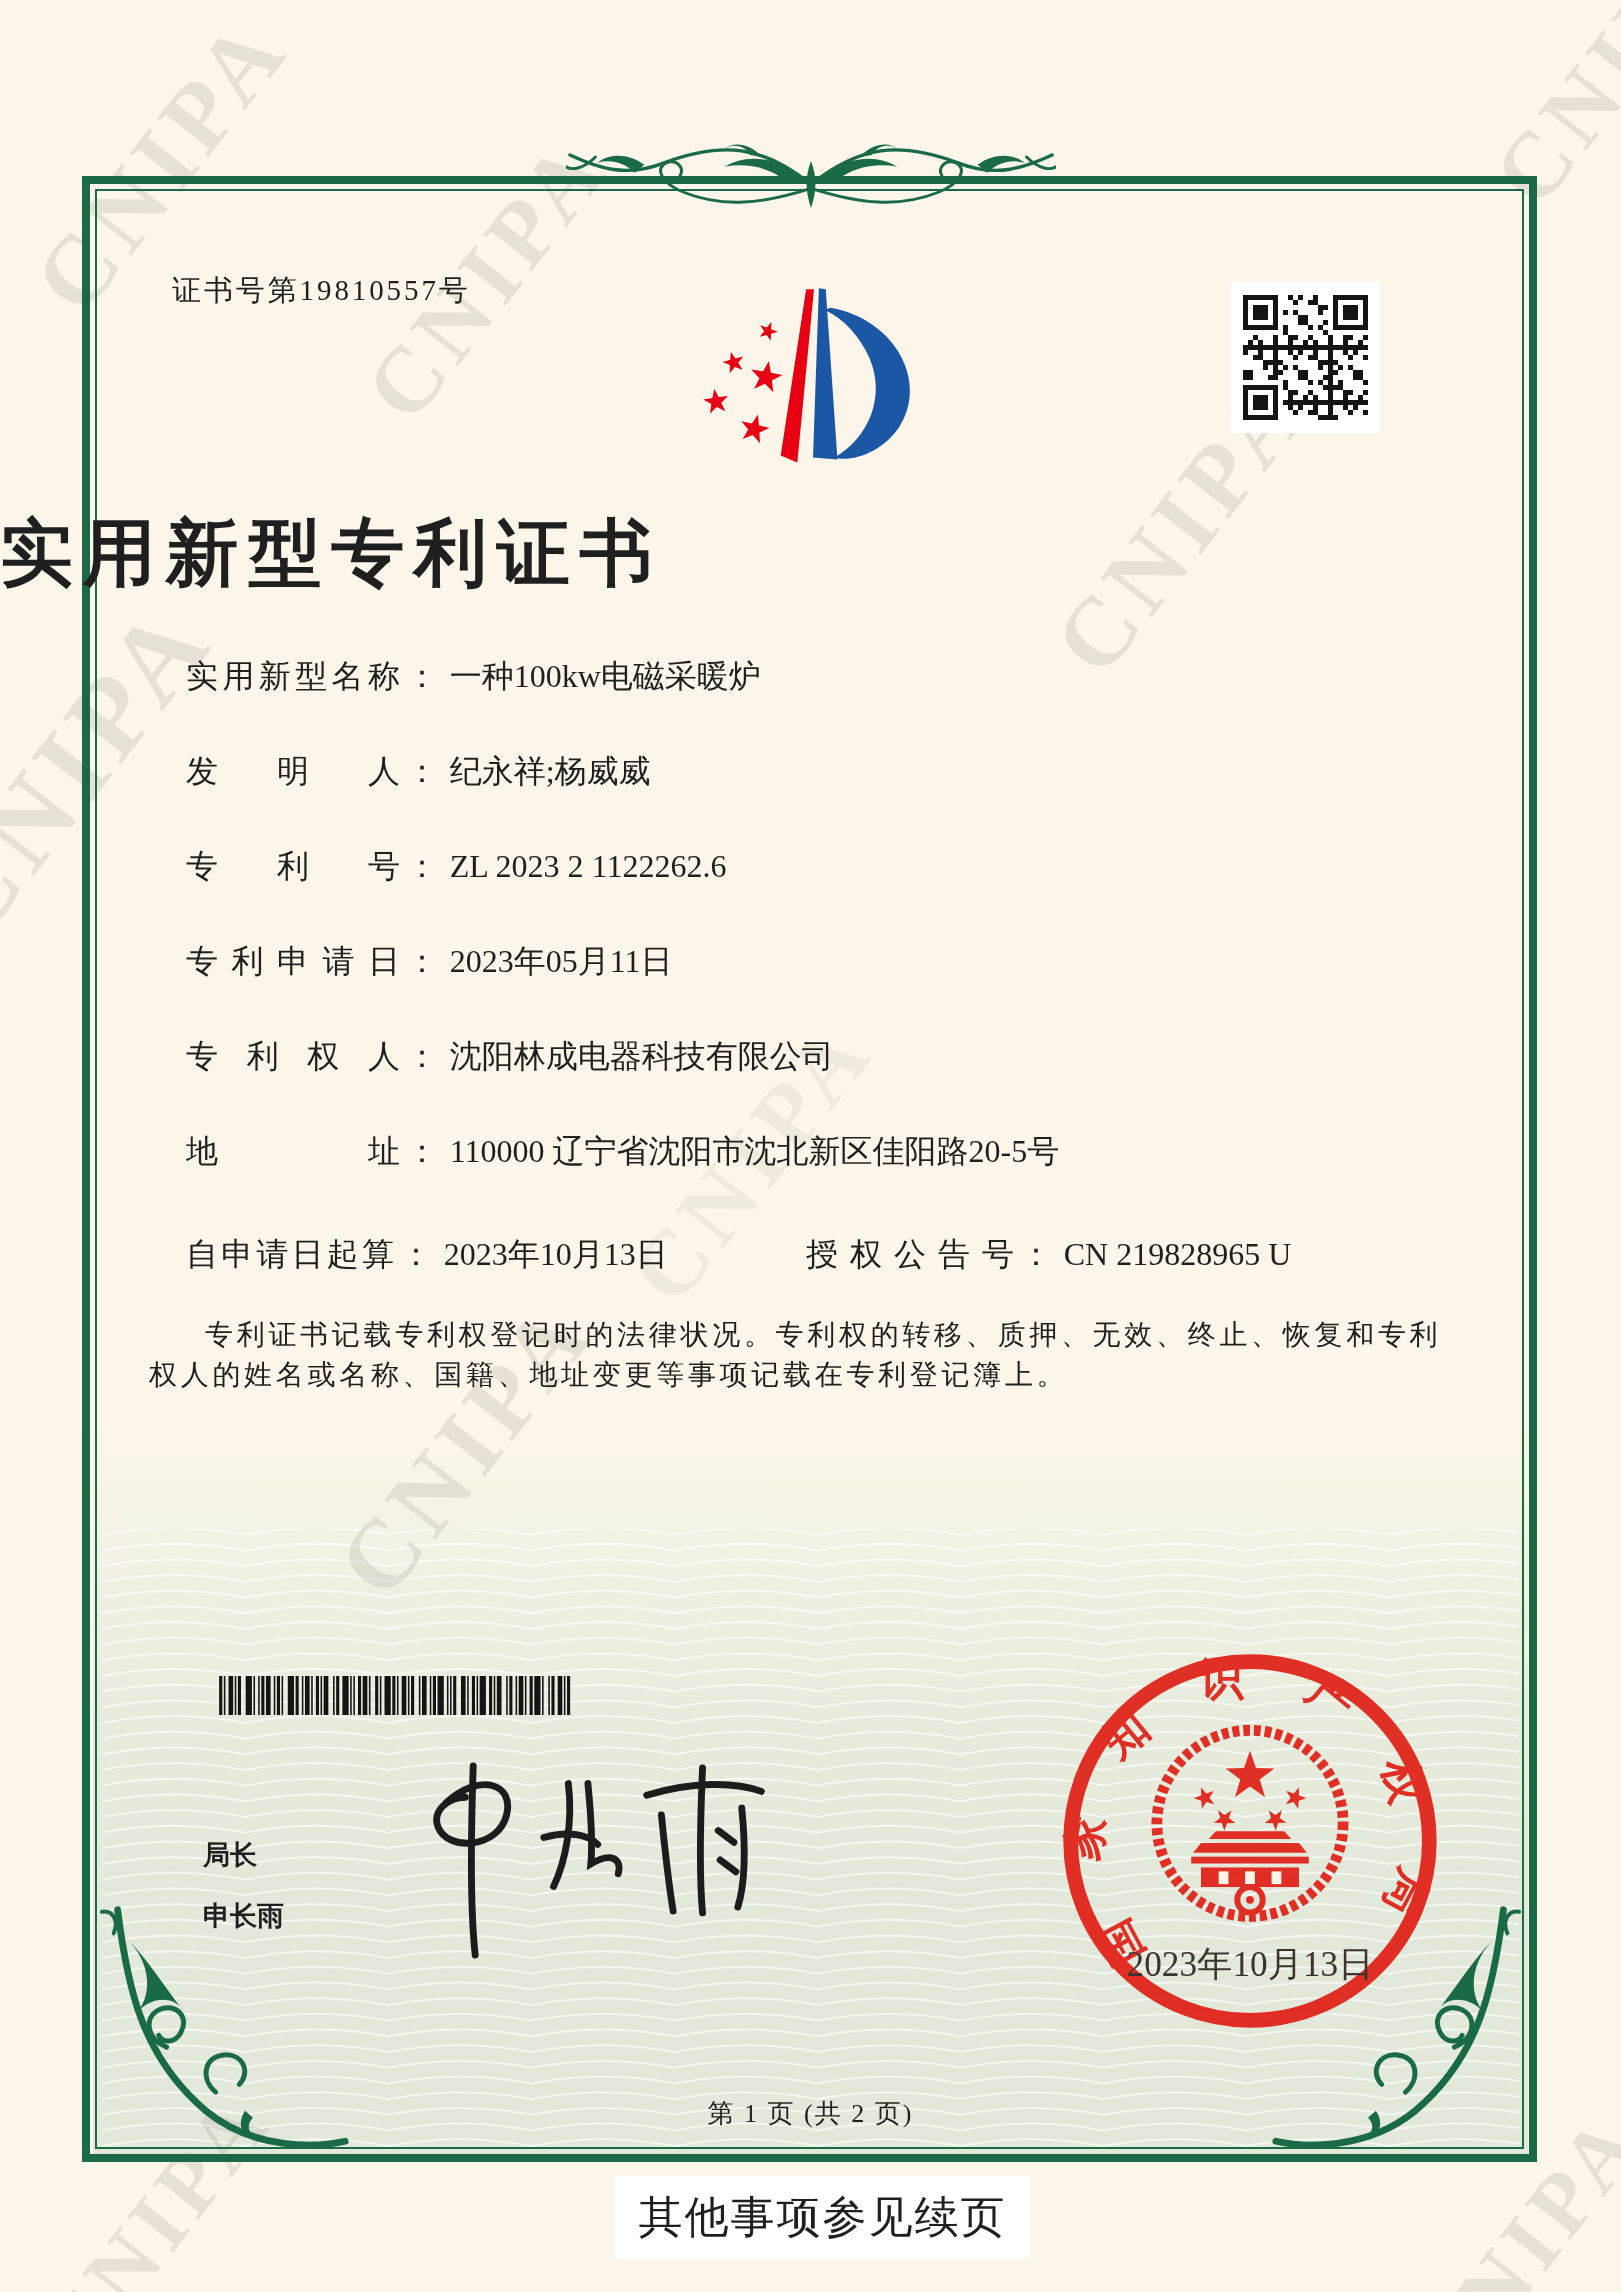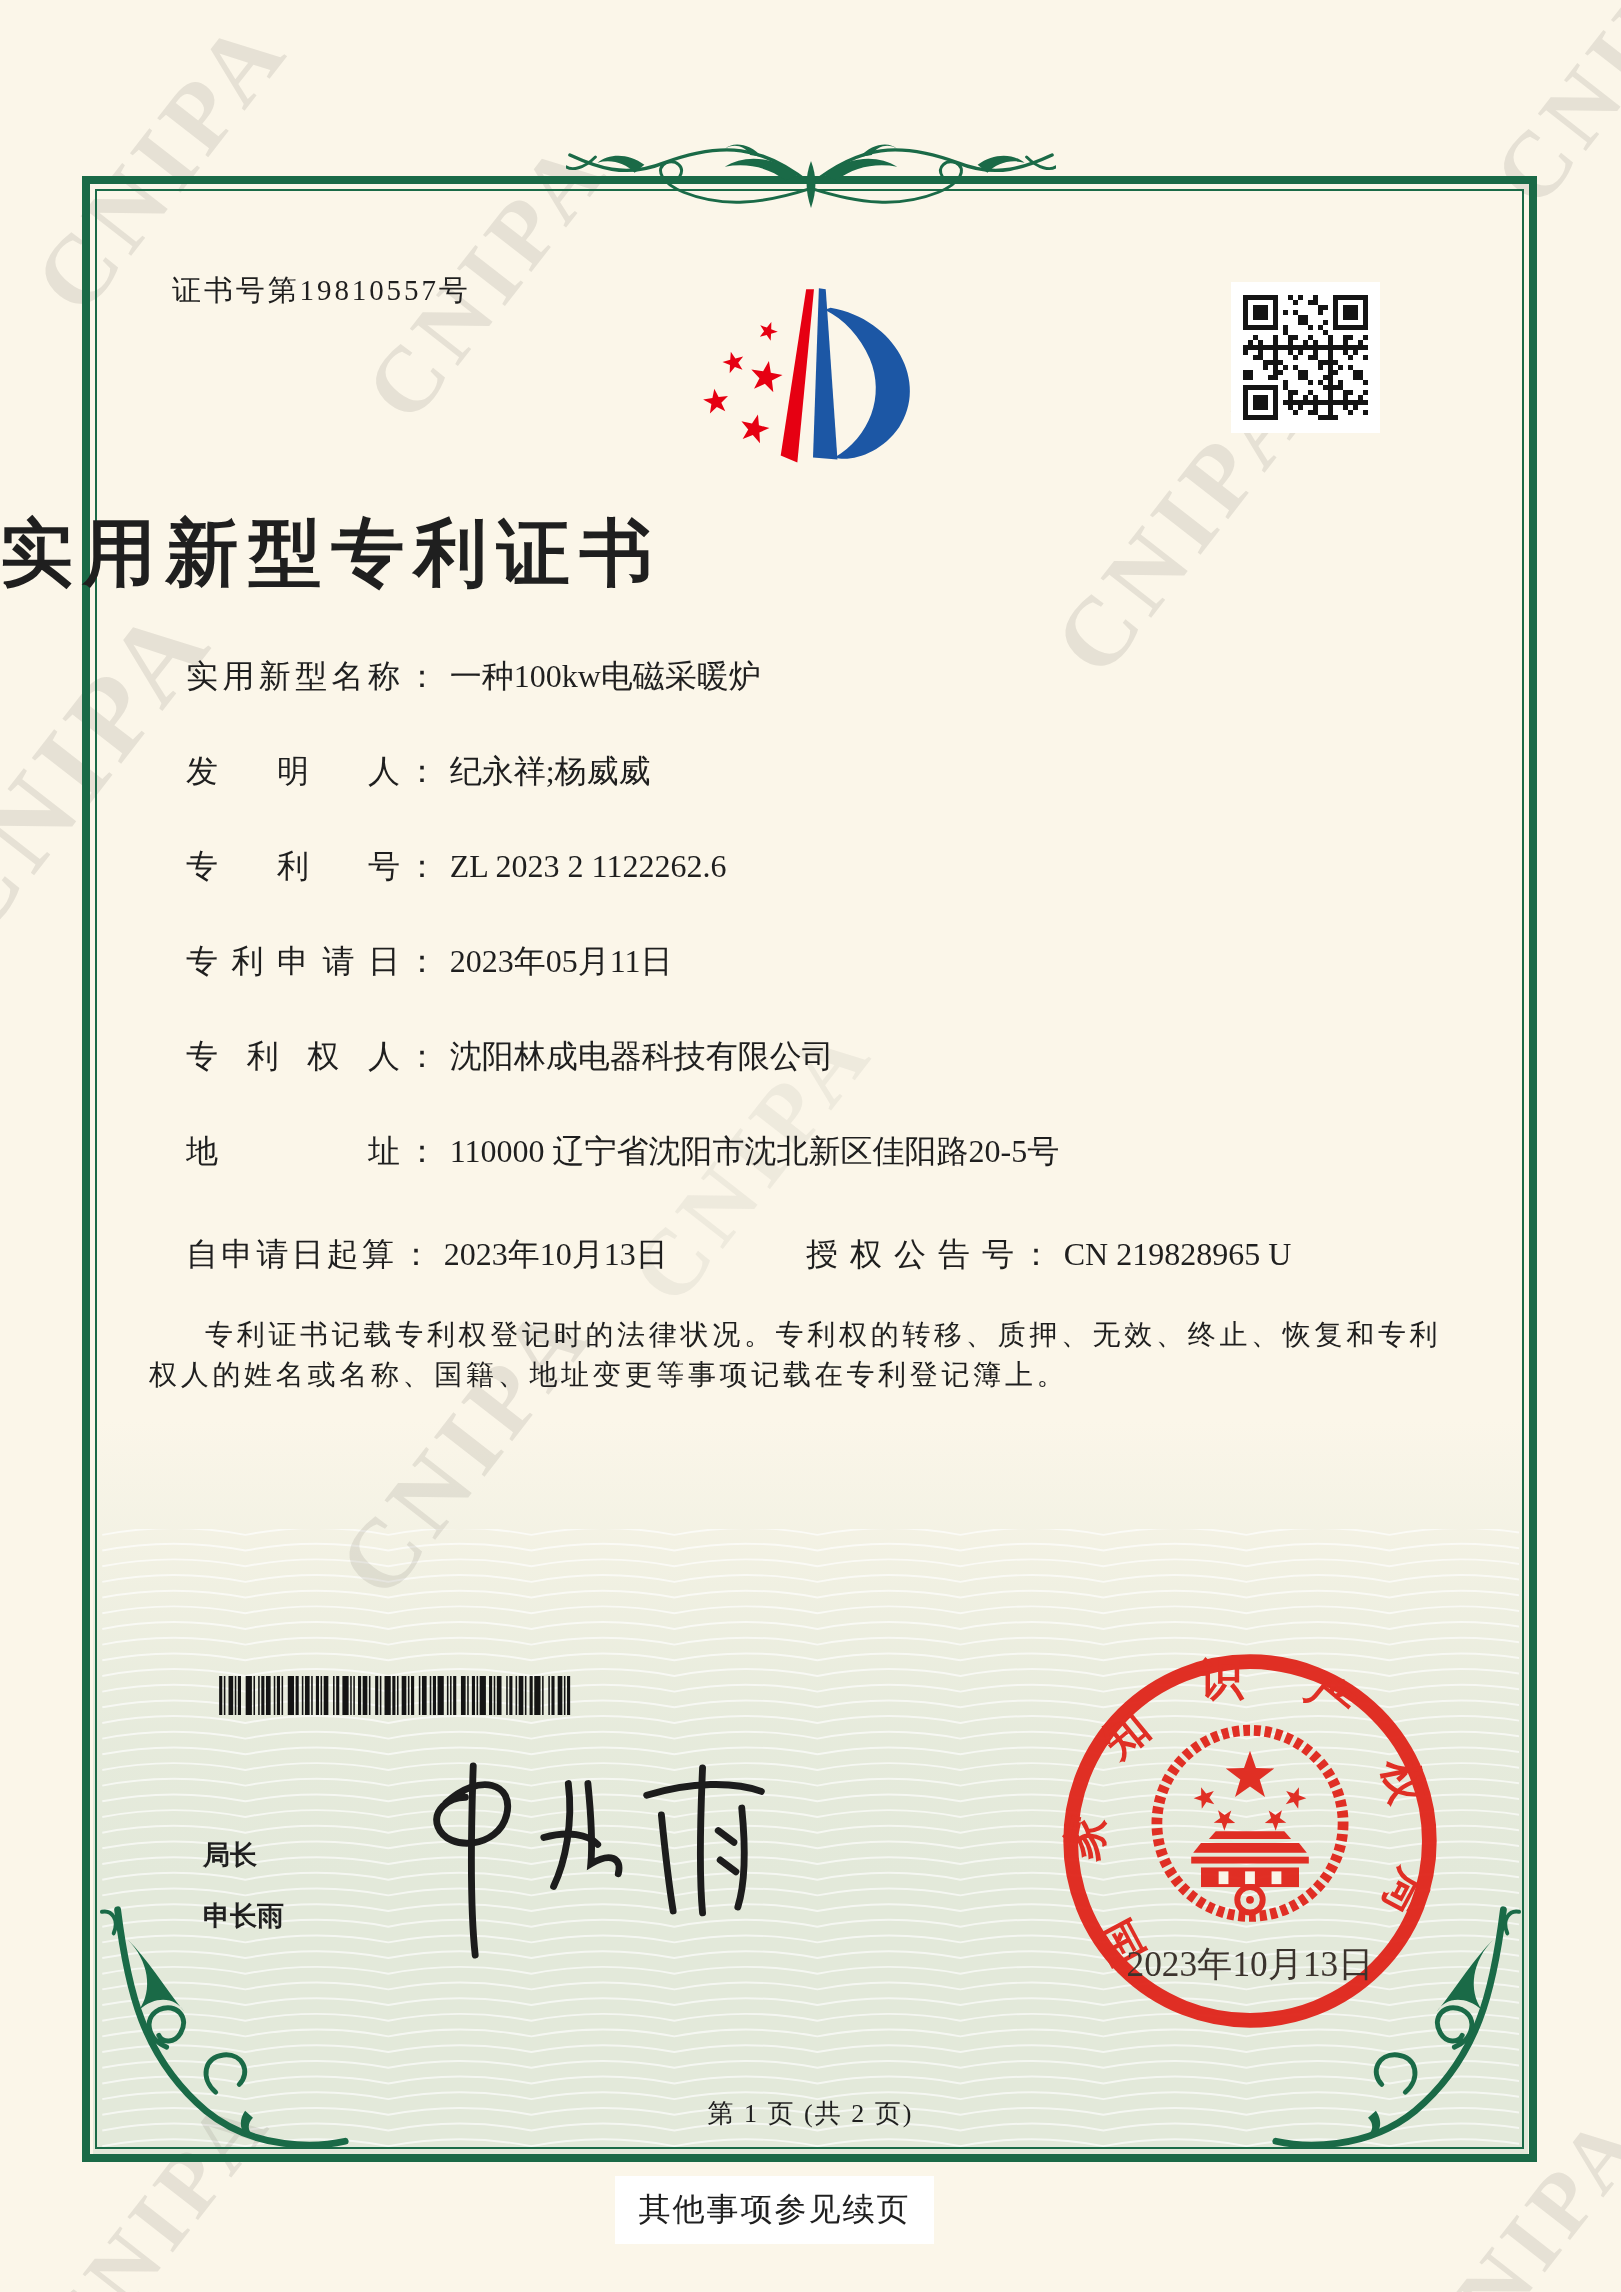--- a/index.html
+++ b/index.html
@@ -29,21 +29,21 @@
   .colon{margin:0 11.8px 0 5.9px;}
   .grant-label{display:inline-block;width:208px;text-align:justify;text-align-last:justify;text-justify:inter-character;}
   #paras{left:149px;top:1315px;width:1304px;font-size:28px;letter-spacing:3.7px;line-height:40px;}
   #paras p{margin:0 0 25.5px 0;text-indent:2em;}
   #barcode{left:218px;top:1676px;z-index:4;}
   #signer{left:203px;top:1825px;font-family:"Liberation Sans","DejaVu Sans",sans-serif;
           font-size:27px;font-weight:bold;line-height:61px;z-index:4;}
   #sig-svg{left:387px;top:1754px;z-index:5;}
   #seal-svg{left:1054px;top:1645px;z-index:5;opacity:.95;}
   #page-num{left:0;top:2096px;width:1621px;text-align:center;font-size:26px;letter-spacing:2px;z-index:4;}
-  #note-box{left:615px;top:2176px;background:#fff;padding:11.8px 23.5px;font-size:32px;letter-spacing:2px;z-index:4;}
+  #note-box{left:615px;top:2176px;background:#fff;padding:11.8px 23.5px;font-size:44px;letter-spacing:2px;z-index:4;}
 </style>
 </head>
 <body>
 
 <svg width="0" height="0" style="position:absolute" aria-hidden="true">
   <defs>
     <path id="star-shape" d="M0,-10 L2.351,-3.236 L9.511,-3.090 L3.804,1.236 L5.878,8.090 L0,4 L-5.878,8.090 L-3.804,1.236 L-9.511,-3.090 L-2.351,-3.236 Z"></path>
     <g id="corner-orn" stroke="#1a6a47" fill="none" stroke-linecap="round">
       <path d="M20,10 C30,90 45,160 110,215 C160,256 225,252 252,246" stroke-width="7"></path>
       <path d="M70,150 C50,142 46,120 62,112 C80,104 94,120 84,136 C78,146 66,146 62,138" stroke-width="5"></path>

